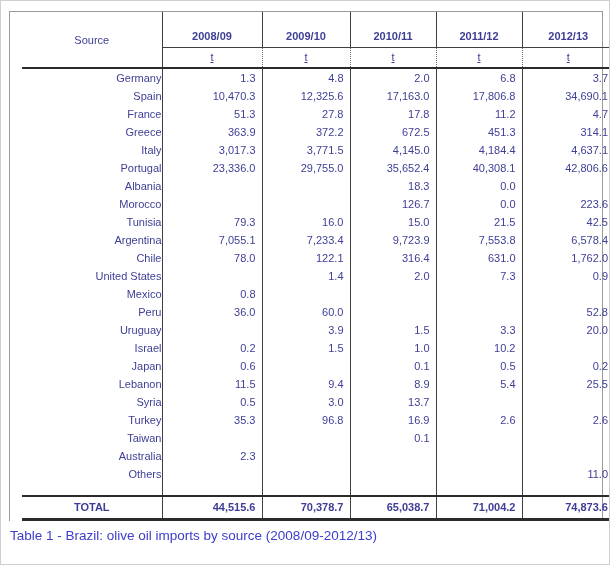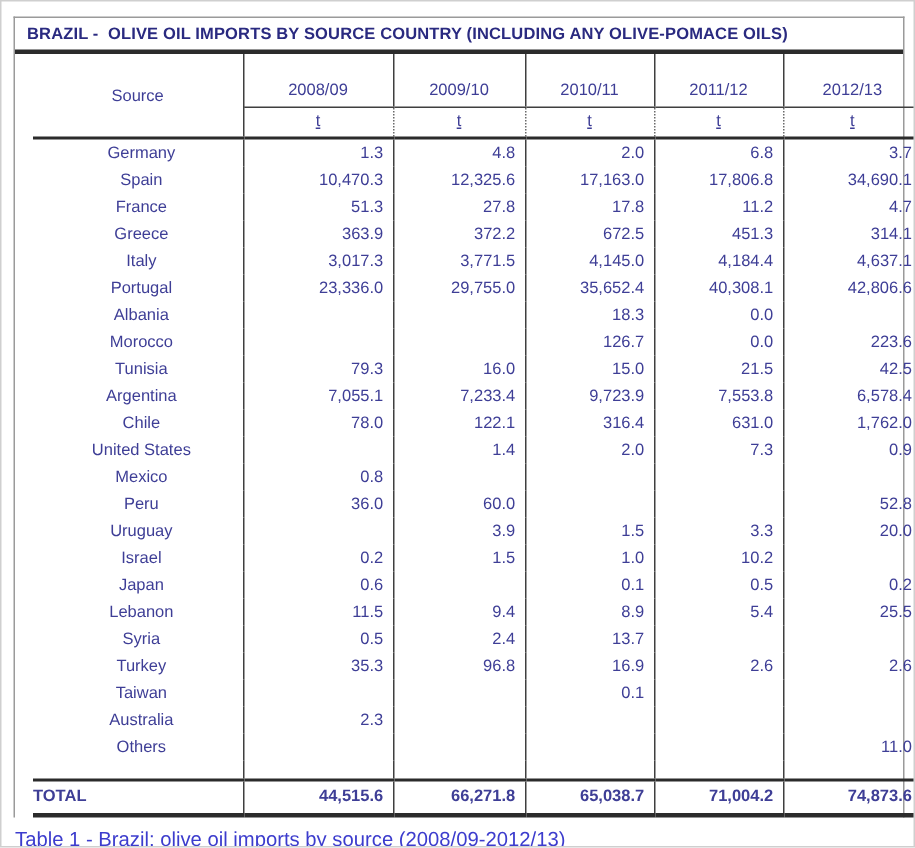--- a/index.html
+++ b/index.html
@@ -40,52 +40,52 @@
     border-right: 1px solid #3f3f3f;
     border-bottom: 2px solid #2b2b2b;
   }
   th.yr {
     height: 35px;
     text-align: center;
     vertical-align: bottom;
     padding-bottom: 5px;
     border-left: 1px solid #3f3f3f;
     border-bottom: 1px solid #3f3f3f;
+    font-weight: bold;
   }
   th.unit {
     height: 21px;
     text-align: center;
     vertical-align: middle;
     text-decoration: underline;
     border-left: 1px dotted #6a6a6a;
     border-bottom: 2px solid #2b2b2b;
   }
   td { height: 18px; line-height: 18px; overflow: hidden; white-space: nowrap; }
-  td.src { text-align: center; padding-left: 5px; border-right: 1px solid #3f3f3f; }
+  td.src { text-align: right; padding-left: 5px; border-right: 1px solid #3f3f3f; }
   td.num { text-align: right; padding-right: 6px; border-left: 1px solid #3f3f3f; }
   tr.spacer td { height: 13px; line-height: 13px; }
   tr.total-row td {
     border-top: 2px solid #2b2b2b;
     border-bottom: 3px solid #2b2b2b;
     font-weight: bold;
     height: 21px; line-height: 21px; text-align: right;
   }
-  tr.total-row td.src { text-align: left; padding-left: 0; }
+  tr.total-row td.src { text-align: center; padding-left: 0; }
   .caption {
     margin: 7px 0 0 1px;
     font-size: 13.5px;
     color: #3c3ccd;
   }
 </style>
 </head>
 <body>
 
 <div class="page">
   <div class="table-frame">
-    <div class="title-bar">BRAZIL -  OLIVE OIL IMPORTS BY SOURCE COUNTRY (INCLUDING ANY OLIVE-POMACE OILS)</div>
     <table>
       <colgroup>
         <col style="width:140px">
         <col style="width:100px">
         <col style="width:88px">
         <col style="width:86px">
         <col style="width:86px">
         <col style="width:92px">
       </colgroup>
       <thead>
@@ -246,21 +246,21 @@
             <td class="src">Lebanon</td>
             <td class="num">11.5</td>
             <td class="num">9.4</td>
             <td class="num">8.9</td>
             <td class="num">5.4</td>
             <td class="num">25.5</td>
           </tr>
           <tr>
             <td class="src">Syria</td>
             <td class="num">0.5</td>
-            <td class="num">2.4</td>
+            <td class="num">3.0</td>
             <td class="num">13.7</td>
             <td class="num"></td>
             <td class="num"></td>
           </tr>
           <tr>
             <td class="src">Turkey</td>
             <td class="num">35.3</td>
             <td class="num">96.8</td>
             <td class="num">16.9</td>
             <td class="num">2.6</td>
@@ -296,21 +296,21 @@
           <td class="src"></td>
           <td class="num"></td>
           <td class="num"></td>
           <td class="num"></td>
           <td class="num"></td>
           <td class="num"></td>
         </tr>
         <tr class="total-row">
           <td class="src">TOTAL</td>
           <td class="num">44,515.6</td>
-          <td class="num">66,271.8</td>
+          <td class="num">70,378.7</td>
           <td class="num">65,038.7</td>
           <td class="num">71,004.2</td>
           <td class="num">74,873.6</td>
         </tr>
       </tbody>
     </table>
   </div>
   <div class="caption">Table 1 - Brazil: olive oil imports by source (2008/09-2012/13)</div>
 </div>
 

